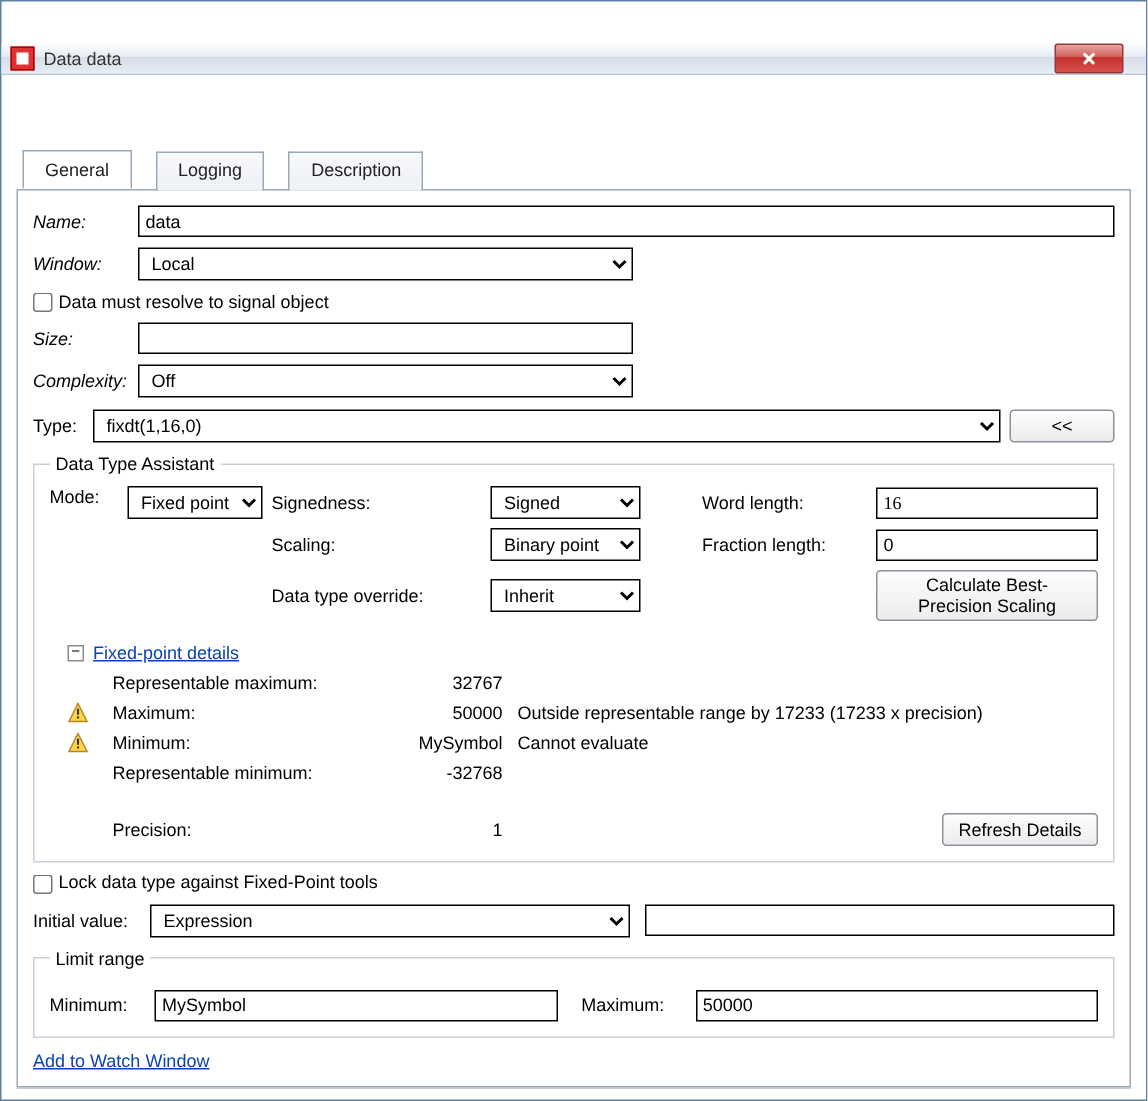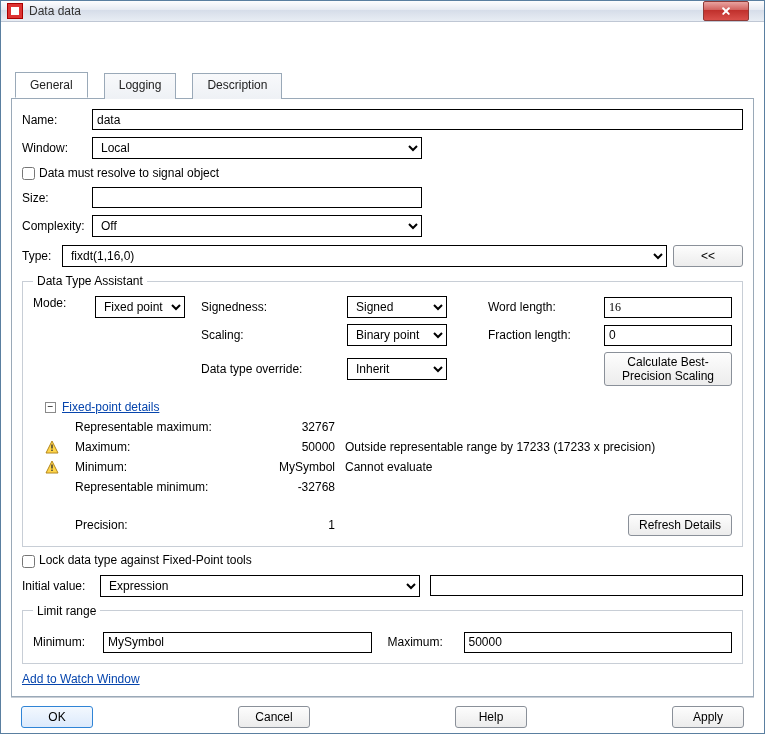--- a/index.html
+++ b/index.html
@@ -1,33 +1,33 @@
 <!DOCTYPE html>
 <html><head>
 <meta charset="utf-8">
 <style>
  *{box-sizing:border-box;font-family:"Segoe UI",Tahoma,sans-serif;font-size:12px;}
  body{margin:0;background:#fff;}
  .win{width:765px;height:734px;border:1px solid #5a7fa0;display:flex;flex-direction:column;background:#fff;position:relative;}
- .titlebar{height:28px;background:linear-gradient(to bottom,#fdfdfe,#e6eaf2 45%,#d6dde9 46%,#e8edf4);display:flex;align-items:center;padding:0 11px 0 6px;border-bottom:1px solid #bfc7d4;}
+ .titlebar{height:28px;background:linear-gradient(to bottom,#fdfdfe,#e6eaf2 45%,#d6dde9 46%,#e8edf4);display:flex;align-items:center;padding:0 11px 0 6px;border-bottom:1px solid #bfc7d4;margin-top:28px;}
  .titlebar .ico{width:16px;height:16px;background:#d33;margin-right:6px;position:relative;border:1px solid #a00;}
  .titlebar .ico::after{content:"";position:absolute;inset:3px;background:#fff;}
  .titlebar .txt{flex:1;color:#333;}
  .close{width:46px;height:20px;background:linear-gradient(to bottom,#e9a3a0,#d1605c 45%,#c0302c 46%,#d94f4a);border:1px solid #8e3a37;border-radius:2px;margin-right:4px;position:relative;cursor:default;}
  .close::before,.close::after{content:"";position:absolute;left:50%;top:50%;width:10px;height:1.8px;background:#fff;border-radius:1px;}
  .close::before{transform:translate(-50%,-50%) rotate(45deg);}
  .close::after{transform:translate(-50%,-50%) rotate(-45deg);}
  .body{flex:1;padding:6px 10px 0 10px;display:flex;flex-direction:column;}
  .tabs{display:flex;gap:17px;margin-left:4px;position:relative;z-index:2;margin-top:44px;}
  .tab{padding:4px 14px 5px;border:1px solid #9aa9b8;background:linear-gradient(#f8f9fb,#eef1f5);border-bottom:none;color:#222;cursor:default;position:relative;top:1px;}
  .tab.active{background:#fff;border-bottom:1px solid #fff;top:0;padding-top:5px;}
  .tab + .tab{margin-left:-1px;}
  .panel{border:1px solid #9aa9b8;flex:1;padding:10px 10px 10px 10px;position:relative;z-index:1;overflow:hidden;}
  .row{display:flex;align-items:center;margin-bottom:7px;}
- .lbl{width:70px;color:#000;}
+ .lbl{width:70px;color:#000;font-style:italic;}
  input[type=text],select{border:1px solid #000000;padding:2px 4px;height:21px;background:#fff;color:#000;}
  select{height:22px;}
  input[type=checkbox]{margin:0 4px 0 0;vertical-align:middle;}
  .btn{background:linear-gradient(#fdfdfd,#ececec);border:1px solid #8a9099;border-radius:3px;padding:2px 10px;color:#000;cursor:default;min-height:22px;}
  .fullw{flex:1;}
  fieldset{border:1px solid #c8ced6;padding:8px 10px 10px;margin:6px 0;}
  legend{padding:0 4px;color:#000;}
  .grid{display:grid;grid-template-columns:140px 135px 110px 1fr;gap:6px 6px;align-items:center;}
  .grid .cell{display:flex;align-items:center;}
  .link{color:#0645ad;text-decoration:underline;cursor:pointer;}
@@ -83,21 +83,21 @@
    </div>
 
    <div class="row" style="margin-top:8px">
     <span style="width:40px">Type:</span>
     <select class="fullw" style="margin-right:6px"><option>fixdt(1,16,0)</option></select>
     <button class="btn" style="min-width:70px">&lt;&lt;</button>
    </div>
 
    <fieldset>
     <legend>Data Type Assistant</legend>
-    <div style="display:flex;gap:16px;align-items:flex-start">
+    <div style="display:flex;gap:6px;align-items:flex-start">
      <div style="width:46px" class="small-lbl">Mode:</div>
      <select style="width:90px"><option>Fixed point</option></select>
      <div style="flex:1">
        <div class="grid">
         <span class="cell">Signedness:</span>
         <span class="cell">
                   <select style="width:100px"><option>Signed</option></select>
                 </span>
         <span class="cell">Word length:</span>
         <span class="cell">

